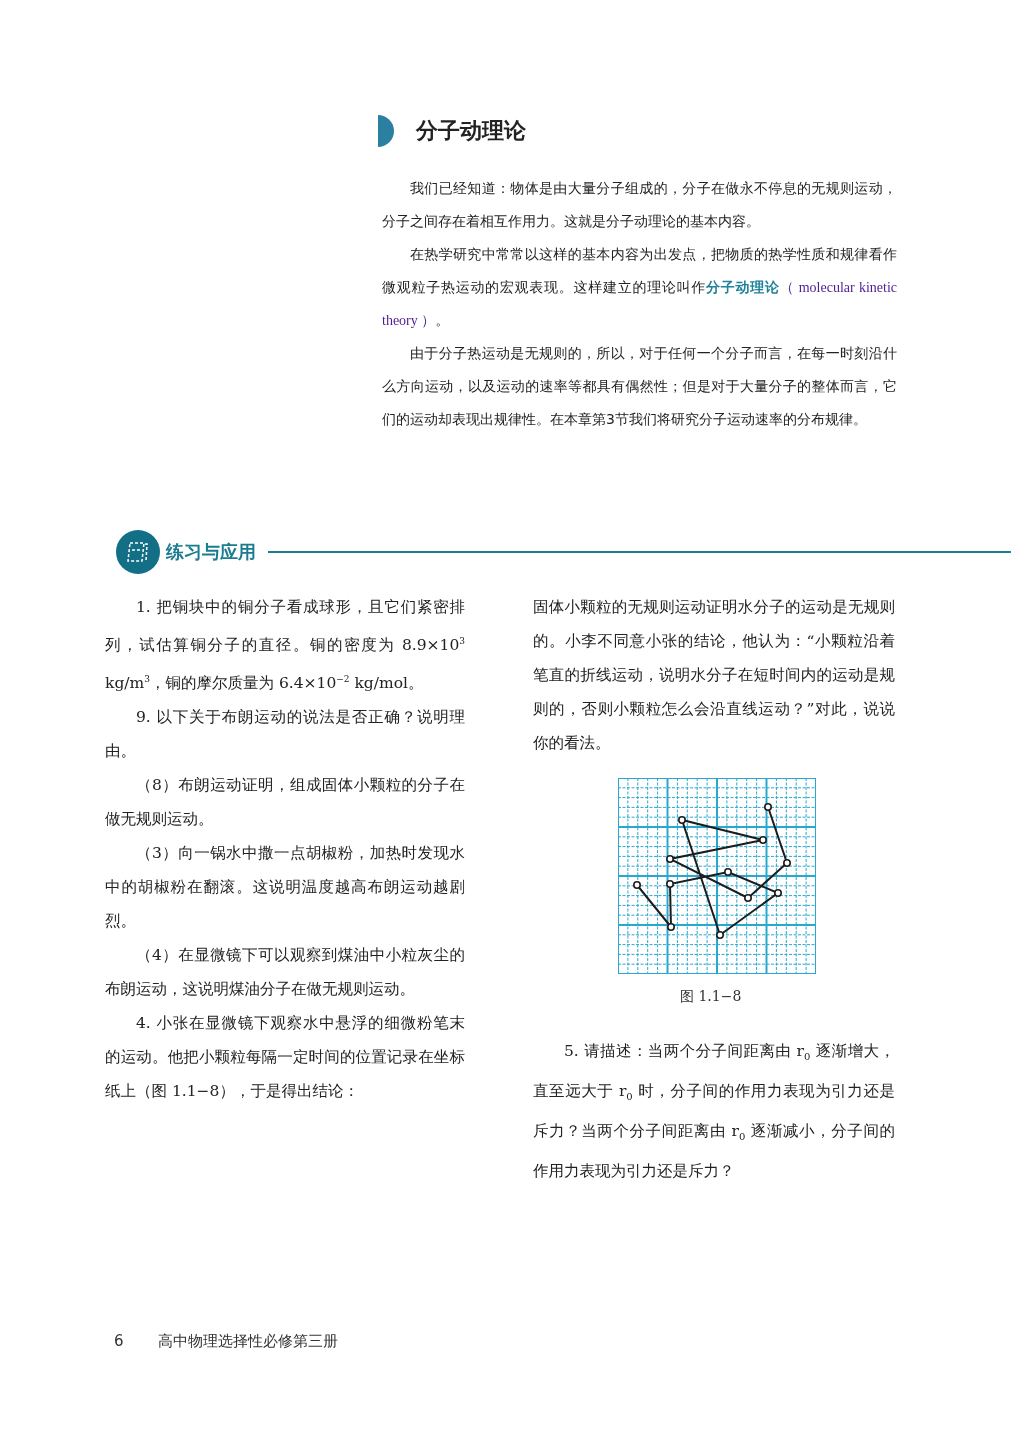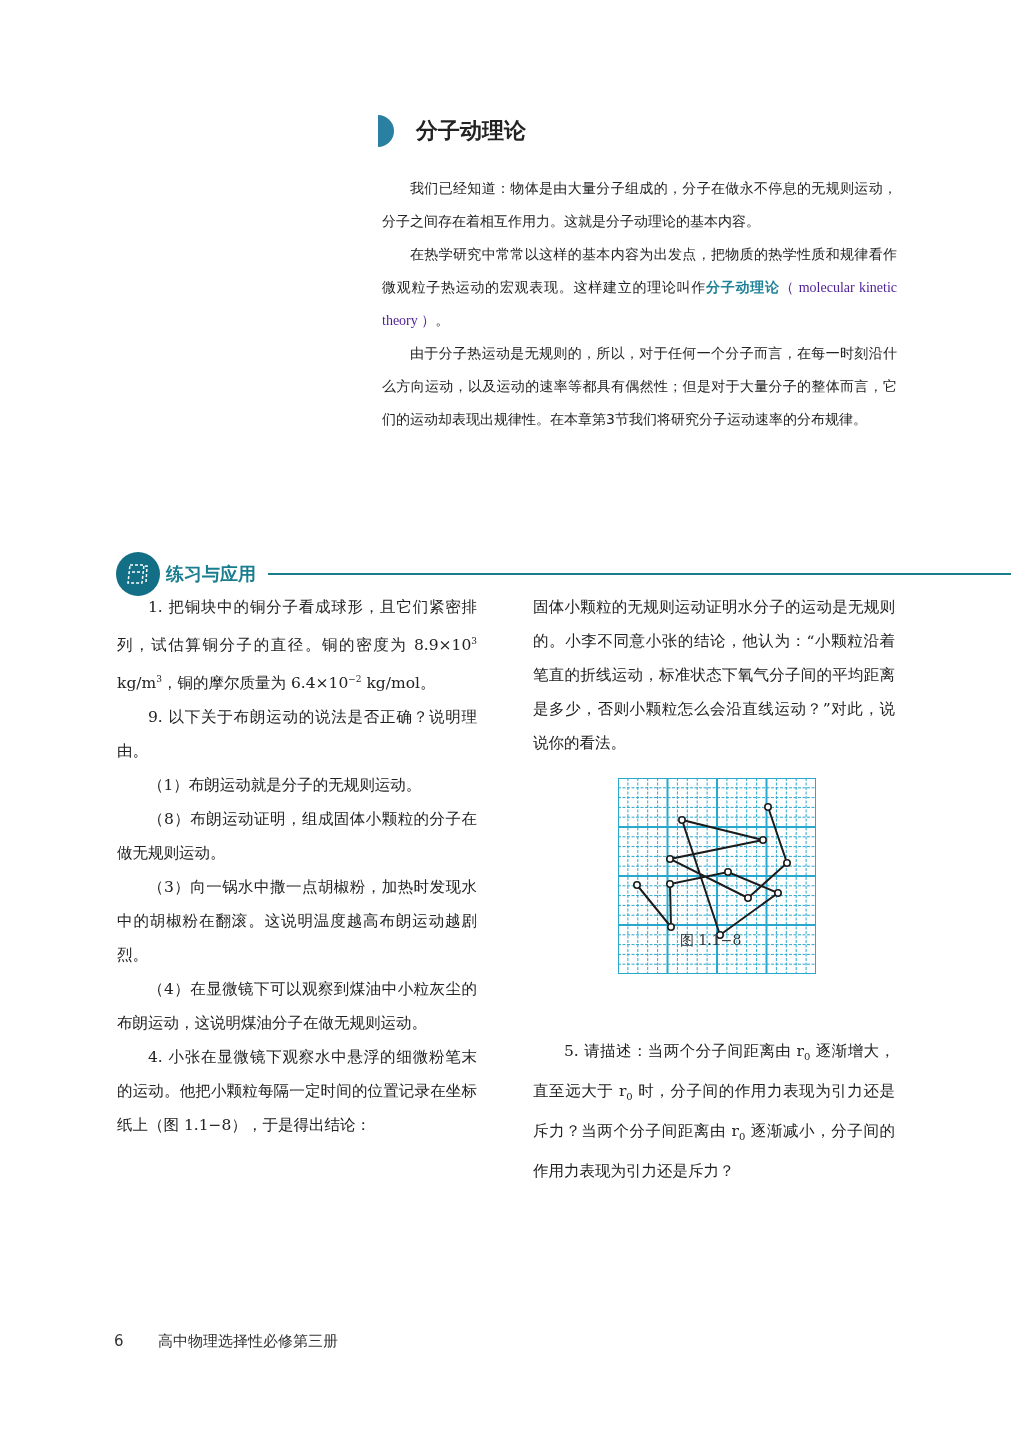--- a/index.html
+++ b/index.html
@@ -6,30 +6,30 @@
   body { width:1020px; height:1431px; position:relative; overflow:hidden;
          font-family:"DejaVu Serif","Liberation Serif",serif; color:#222; }
   .sec-head { position:absolute; left:378px; top:113px; height:36px; display:flex; align-items:center; }
   .half-disc { width:16px; height:32px; background:#2b7fa0; border-radius:0 16px 16px 0; margin-right:22px; }
   .sec-title { font-family:"DejaVu Sans","Liberation Sans",sans-serif; font-weight:bold; font-size:22px; color:#222; }
   .intro { position:absolute; left:382px; top:172px; width:515px; font-size:14px; line-height:33px;
            font-family:"DejaVu Sans","Liberation Sans",sans-serif; color:#222; }
   .intro p { margin:0; text-indent:2em; text-align:justify; }
   .term { color:#1f8299; font-weight:bold; }
   .term-en { color:#4c1d95; font-family:"Liberation Serif",serif; }
-  .ex-head { position:absolute; left:116px; top:552px; display:flex; align-items:center; width:895px; }
+  .ex-head { position:absolute; left:116px; top:530px; display:flex; align-items:center; width:895px; }
   .ex-badge { width:44px; height:44px; border-radius:50%; background:#136f86; display:flex; align-items:center; justify-content:center; }
   .ex-label { font-family:"DejaVu Sans","Liberation Sans",sans-serif; font-weight:bold; font-size:18px; color:#1a7d8f; margin-left:6px; }
   .ex-rule { flex:1; height:2px; background:#1a7d8f; margin-left:12px; }
   .col { position:absolute; font-size:15.5px; line-height:34px; color:#222; }
   .col p { margin:0; text-indent:2em; text-align:justify; }
-  .col-l { left:117px; top:590px; width:360px; }
+  .col-l { left:105px; top:590px; width:360px; }
   .col-r { left:533px; top:590px; width:362px; }
   .fig { position:absolute; left:618px; top:778px; width:198px; height:196px; }
-  .fig-cap { position:absolute; left:680px; top:932px; font-size:14px; color:#333; }
+  .fig-cap { position:absolute; left:680px; top:988px; font-size:14px; color:#333; }
   .q5 { position:absolute; left:533px; top:1034px; width:362px; font-size:15.5px; line-height:34px; }
   .q5 p { margin:0; text-indent:2em; text-align:justify; }
   sup { font-size:9px; } sub { font-size:10px; }
   .footer { position:absolute; left:114px; top:1332px; font-family:"DejaVu Sans","Liberation Sans",sans-serif; font-size:15px; color:#333; display:flex; }
   .pg { width:44px; }
 </style>
 </head>
 <body>
 
 <div class="sec-head">
@@ -53,29 +53,28 @@
         </g>
       </svg>
   </div>
   <span class="ex-label">练习与应用</span>
   <div class="ex-rule"></div>
 </div>
 
 <div class="col col-l">
   <p><span>1. 把铜块中的铜分子看成球形，且它们紧密排列，试估算铜分子的直径。铜的密度为 8.9×10</span><sup>3</sup><span> kg/m</span><sup>3</sup><span>，铜的摩尔质量为 6.4×10</span><sup>−2</sup><span> kg/mol。</span></p>
   <p>9. 以下关于布朗运动的说法是否正确？说明理由。</p>
-  <p>（1）布朗运动就是分子的无规则运动。</p>
   <p>（8）布朗运动证明，组成固体小颗粒的分子在做无规则运动。</p>
   <p>（3）向一锅水中撒一点胡椒粉，加热时发现水中的胡椒粉在翻滚。这说明温度越高布朗运动越剧烈。</p>
   <p>（4）在显微镜下可以观察到煤油中小粒灰尘的布朗运动，这说明煤油分子在做无规则运动。</p>
   <p>4. 小张在显微镜下观察水中悬浮的细微粉笔末的运动。他把小颗粒每隔一定时间的位置记录在坐标纸上（图 1.1−8），于是得出结论：</p>
 </div>
 
 <div class="col col-r">
-  <p style="text-indent:0">固体小颗粒的无规则运动证明水分子的运动是无规则的。小李不同意小张的结论，他认为：“小颗粒沿着笔直的折线运动，标准状态下氧气分子间的平均距离是多少，否则小颗粒怎么会沿直线运动？”对此，说说你的看法。</p>
+  <p style="text-indent:0">固体小颗粒的无规则运动证明水分子的运动是无规则的。小李不同意小张的结论，他认为：“小颗粒沿着笔直的折线运动，说明水分子在短时间内的运动是规则的，否则小颗粒怎么会沿直线运动？”对此，说说你的看法。</p>
 </div>
 
 <svg class="fig" id="fig" viewBox="618 778 198 196">
     <line x1="618" y1="778" x2="618" y2="974" stroke="#29a8cf" stroke-width="2"></line>
     <line x1="618" y1="778" x2="816" y2="778" stroke="#29a8cf" stroke-width="2"></line>
     <line x1="627.9" y1="778" x2="627.9" y2="974" stroke="#29a8cf" stroke-width="1" stroke-dasharray="3 1.5"></line>
     <line x1="618" y1="787.8" x2="816" y2="787.8" stroke="#29a8cf" stroke-width="1" stroke-dasharray="3 1.5"></line>
     <line x1="637.8" y1="778" x2="637.8" y2="974" stroke="#29a8cf" stroke-width="1" stroke-dasharray="3 1.5"></line>
     <line x1="618" y1="797.6" x2="816" y2="797.6" stroke="#29a8cf" stroke-width="1" stroke-dasharray="3 1.5"></line>
     <line x1="647.7" y1="778" x2="647.7" y2="974" stroke="#29a8cf" stroke-width="1" stroke-dasharray="3 1.5"></line>

